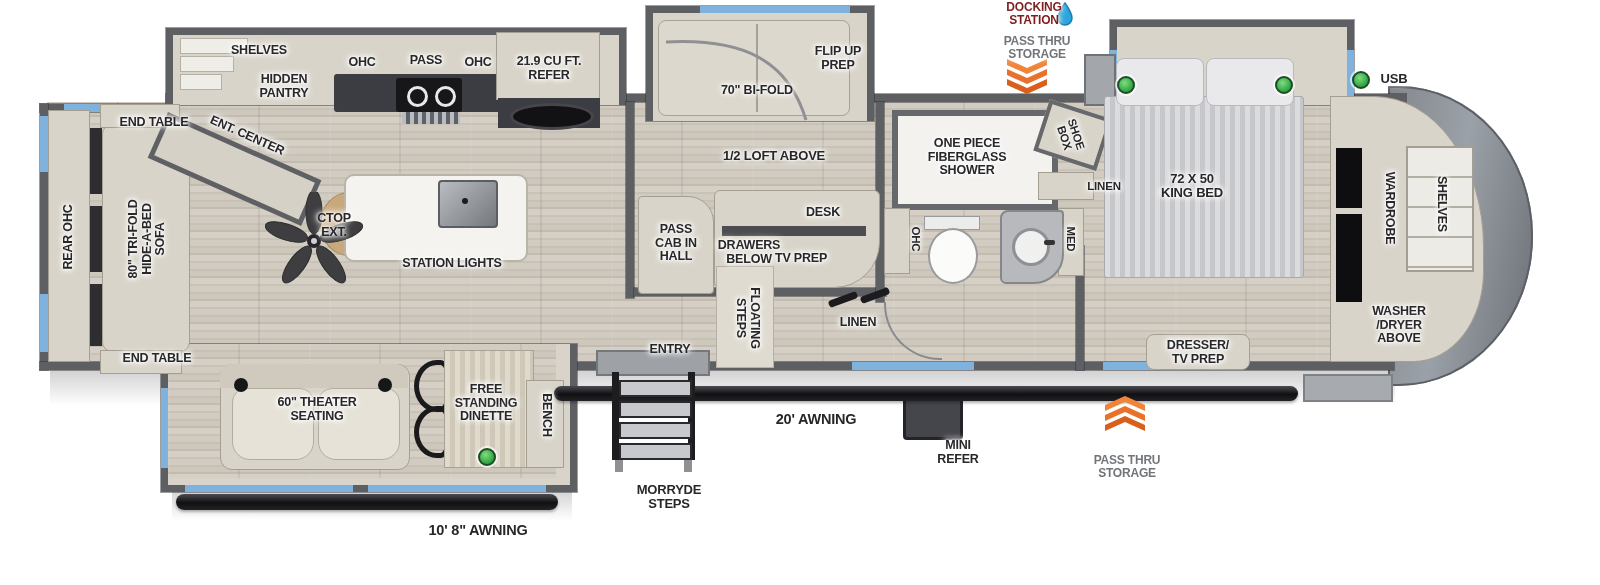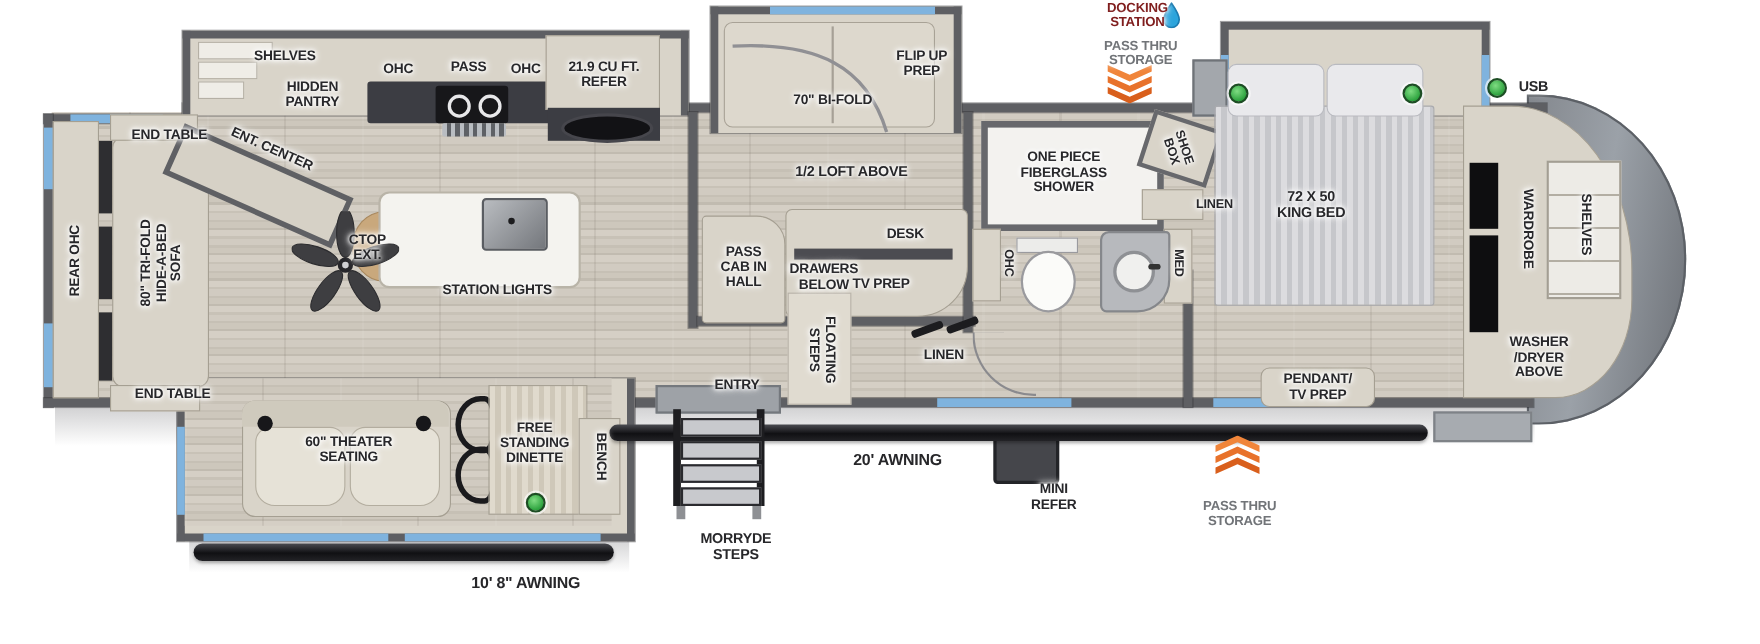--- a/index.html
+++ b/index.html
@@ -410,21 +410,21 @@
   <div class="lbl r90 l-ohc-bath">OHC</div>
   <div class="lbl r90 l-med">MED</div>
   <div class="lbl l-king-bed">72 X 50
 KING BED</div>
   <div class="lbl l-usb">USB</div>
   <div class="lbl r90 l-wardrobe">WARDROBE</div>
   <div class="lbl r90 l-shelves-front">SHELVES</div>
   <div class="lbl l-washer">WASHER
 /DRYER
 ABOVE</div>
-  <div class="lbl l-dresser">PENDANT/
+  <div class="lbl l-dresser">DRESSER/
 TV PREP</div>
   <div class="lbl l-docking">DOCKING
 STATION</div>
   <div class="lbl l-passthru-top">PASS THRU
 STORAGE</div>
   <div class="lbl l-passthru-bot">PASS THRU
 STORAGE</div>
   <div class="lbl l-mini-refer">MINI
 REFER</div>
   <div class="lbl l-awning-20">20' AWNING</div>

